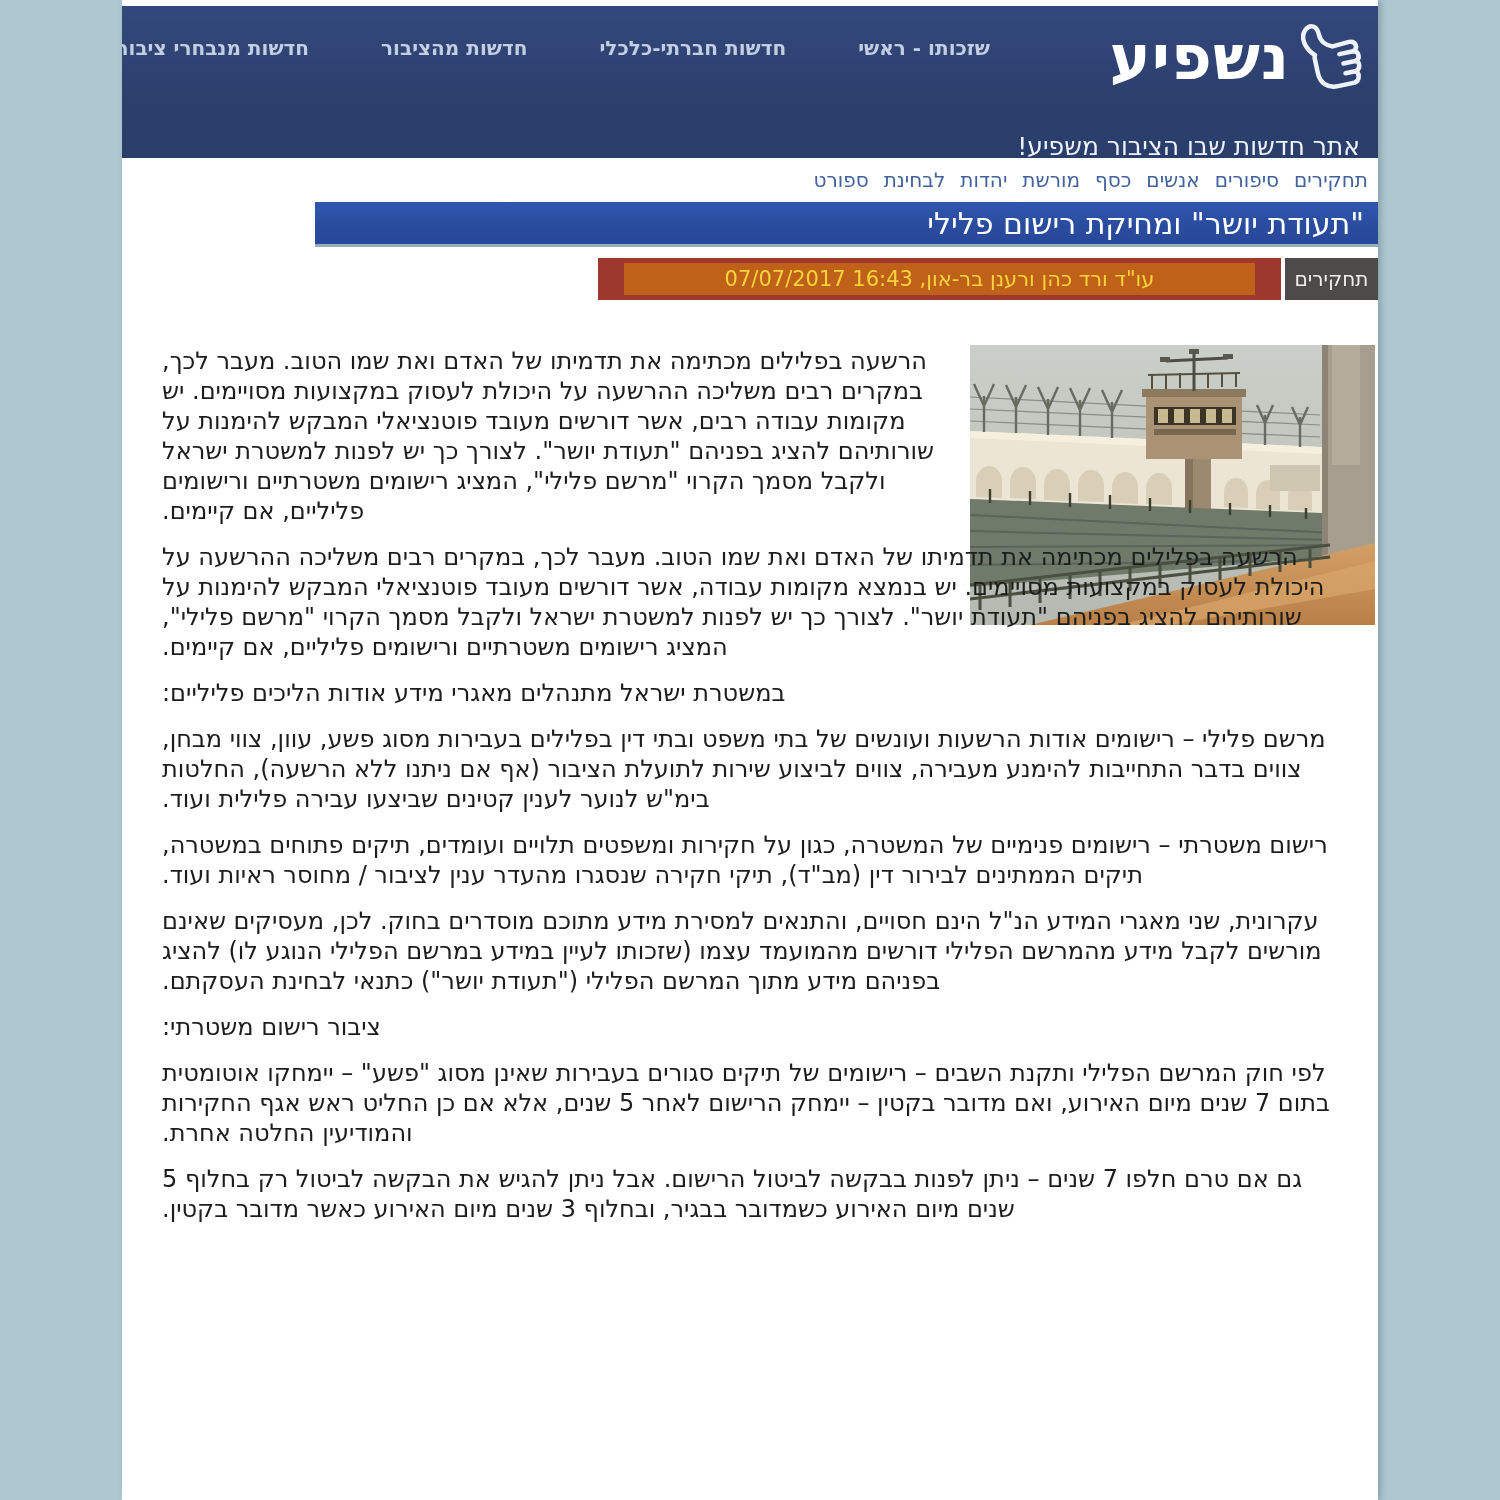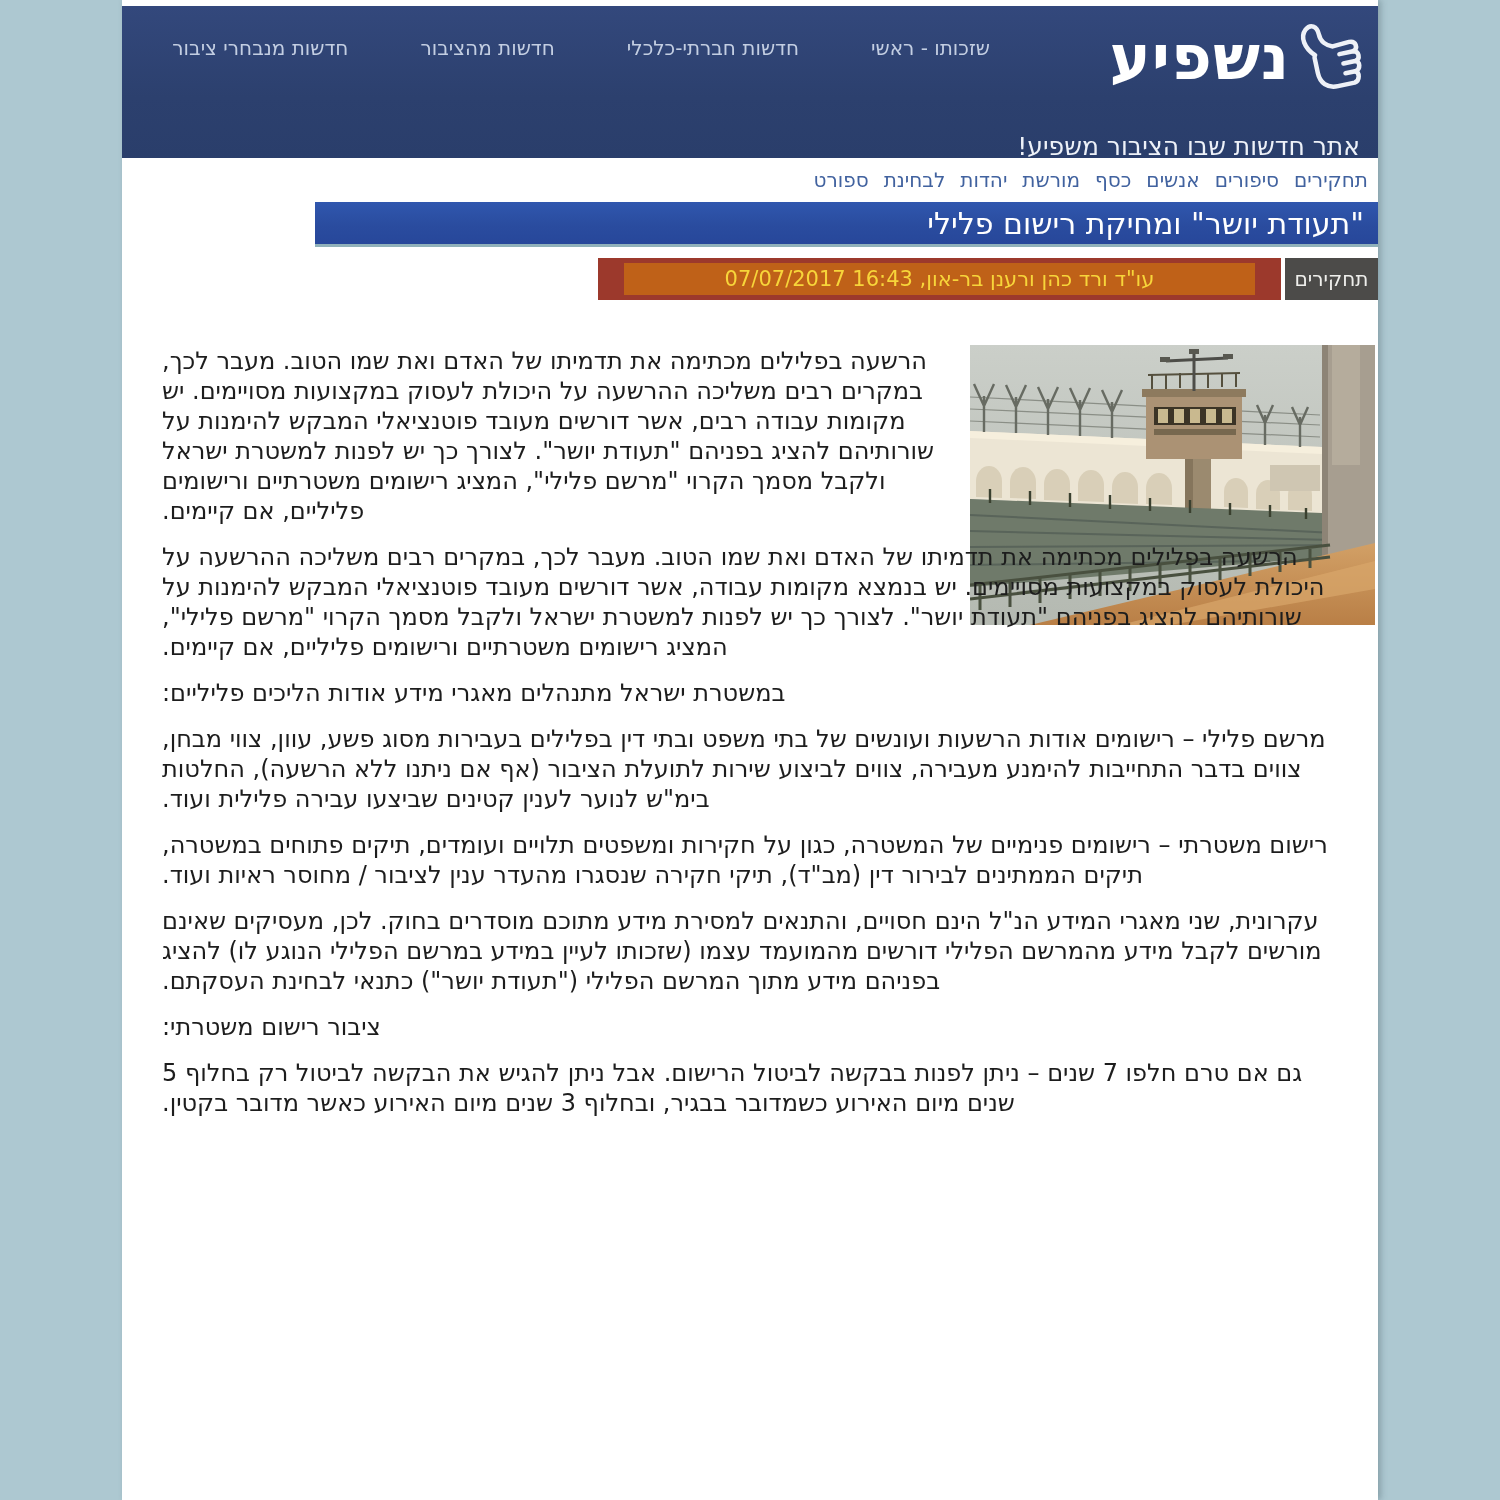--- a/index.html
+++ b/index.html
@@ -21,21 +21,21 @@
   .header {
     position: absolute; left: 0; top: 6px;
     width: 100%; height: 152px;
     background: linear-gradient(180deg, #33487c 0%, #2c406e 60%, #2a3e6b 100%);
   }
   .top-nav {
     position: absolute; top: 30px; right: 388px; left: 8px;
     display: flex; gap: 72px; align-items: center;
     color: #c3cee2; font-size: 20px; white-space: nowrap;
   }
-  .top-nav .nav-item { cursor: pointer; }
+  .top-nav .nav-item { cursor: pointer; font-weight: bold; }
   .logo {
     position: absolute; top: 8px; right: 10px;
     display: flex; align-items: center; gap: 4px;
   }
   .logo-text {
     color: #ffffff; font-size: 62px; font-weight: bold;
     letter-spacing: 1px; line-height: 88px;
   }
   .logo-icon svg { display: block; }
   .tagline {
@@ -244,16 +244,17 @@
   </div>
 
   <div class="article-body">
     <p class="narrow">הרשעה בפלילים מכתימה את תדמיתו של האדם ואת שמו הטוב. מעבר לכך, במקרים רבים משליכה ההרשעה על היכולת לעסוק במקצועות מסויימים. יש מקומות עבודה רבים, אשר דורשים מעובד פוטנציאלי המבקש להימנות על שורותיהם להציג בפניהם "תעודת יושר". לצורך כך יש לפנות למשטרת ישראל ולקבל מסמך הקרוי "מרשם פלילי", המציג רישומים משטרתיים ורישומים פליליים, אם קיימים.</p>
     <p>הרשעה בפלילים מכתימה את תדמיתו של האדם ואת שמו הטוב. מעבר לכך, במקרים רבים משליכה ההרשעה על היכולת לעסוק במקצועות מסויימים. יש בנמצא מקומות עבודה, אשר דורשים מעובד פוטנציאלי המבקש להימנות על שורותיהם להציג בפניהם "תעודת יושר". לצורך כך יש לפנות למשטרת ישראל ולקבל מסמך הקרוי "מרשם פלילי", המציג רישומים משטרתיים ורישומים פליליים, אם קיימים.</p>
     <p>במשטרת ישראל מתנהלים מאגרי מידע אודות הליכים פליליים:</p>
     <p>מרשם פלילי – רישומים אודות הרשעות ועונשים של בתי משפט ובתי דין בפלילים בעבירות מסוג פשע, עוון, צווי מבחן, צווים בדבר התחייבות להימנע מעבירה, צווים לביצוע שירות לתועלת הציבור (אף אם ניתנו ללא הרשעה), החלטות בימ"ש לנוער לענין קטינים שביצעו עבירה פלילית ועוד.</p>
     <p>רישום משטרתי – רישומים פנימיים של המשטרה, כגון על חקירות ומשפטים תלויים ועומדים, תיקים פתוחים במשטרה, תיקים הממתינים לבירור דין (מב"ד), תיקי חקירה שנסגרו מהעדר ענין לציבור / מחוסר ראיות ועוד.</p>
     <p>עקרונית, שני מאגרי המידע הנ"ל הינם חסויים, והתנאים למסירת מידע מתוכם מוסדרים בחוק. לכן, מעסיקים שאינם מורשים לקבל מידע מהמרשם הפלילי דורשים מהמועמד עצמו (שזכותו לעיין במידע במרשם הפלילי הנוגע לו) להציג בפניהם מידע מתוך המרשם הפלילי ("תעודת יושר") כתנאי לבחינת העסקתם.</p>
     <p>ציבור רישום משטרתי:</p>
+    <p>לפי חוק המרשם הפלילי ותקנת השבים – רישומים של תיקים סגורים בעבירות שאינן מסוג "פשע" – יימחקו אוטומטית בתום 7 שנים מיום האירוע, ואם מדובר בקטין – יימחק הרישום לאחר 5 שנים, אלא אם כן החליט ראש אגף החקירות והמודיעין החלטה אחרת.</p>
     <p>גם אם טרם חלפו 7 שנים – ניתן לפנות בבקשה לביטול הרישום. אבל ניתן להגיש את הבקשה לביטול רק בחלוף 5 שנים מיום האירוע כשמדובר בבגיר, ובחלוף 3 שנים מיום האירוע כאשר מדובר בקטין.</p>
   </div>
 
 </div>
 
 </body></html>

